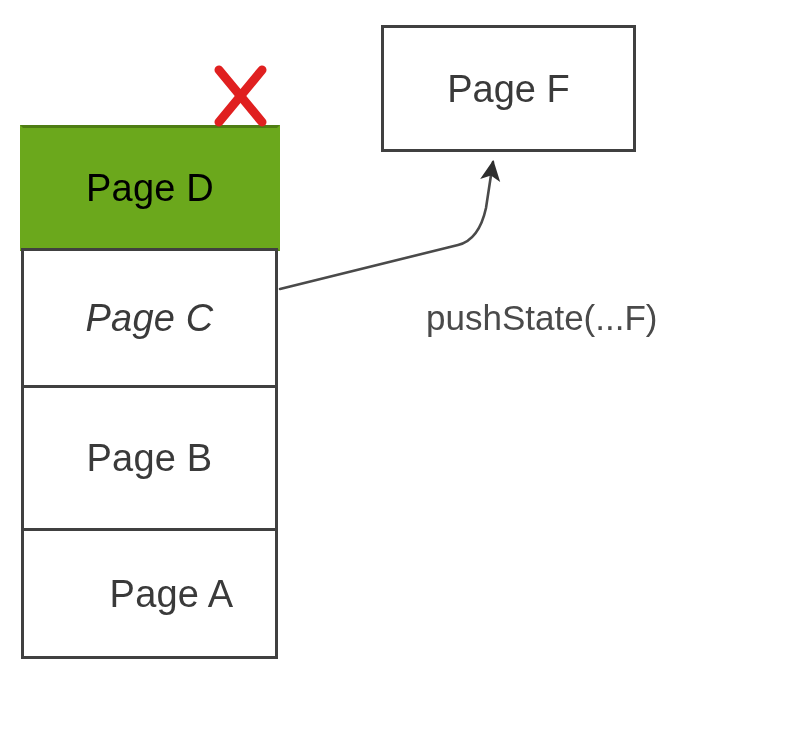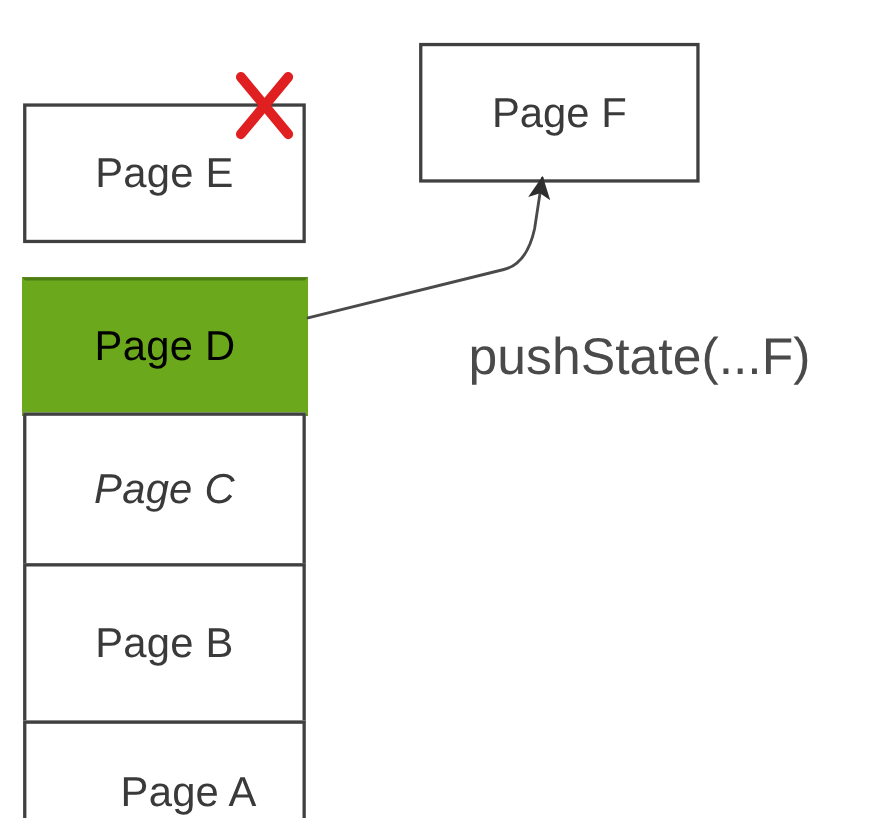--- a/index.html
+++ b/index.html
@@ -62,40 +62,40 @@
     color: #000000;
     width: 260px;
     margin-left: -1px;
     margin-top: 31px;
   }
 
   
   .page-box {
     position: absolute;
     left: 381px;
-    top: 39px;
+    top: 25px;
     width: 255px;
     height: 127px;
     box-sizing: border-box;
     border: 3px solid #404040;
     background: #ffffff;
     color: #3a3a3a;
     font-size: 38px;
     line-height: 1;
     display: flex;
     align-items: center;
     justify-content: center;
   }
 
   
   .caption {
     position: absolute;
     left: 426px;
     top: 300px;
-    font-size: 47px;
+    font-size: 35px;
     line-height: 1;
     color: #4a4a4a;
     white-space: nowrap;
   }
 
   
   #overlay {
     position: absolute;
     left: 0;
     top: 0;
@@ -104,23 +104,20 @@
     pointer-events: none;
   }
 </style>
 </head>
 <body>
 
 <div id="canvas">
 
   <div class="stack">
 
-    <div class="stack-item h-124">
-      <span>Page E</span>
-    </div>
 
     <div class="stack-item current h-126">
       <span>Page D</span>
     </div>
 
     <div class="stack-item h-140">
       <span>Page C</span>
     </div>
 
     <div class="stack-item h-125">

